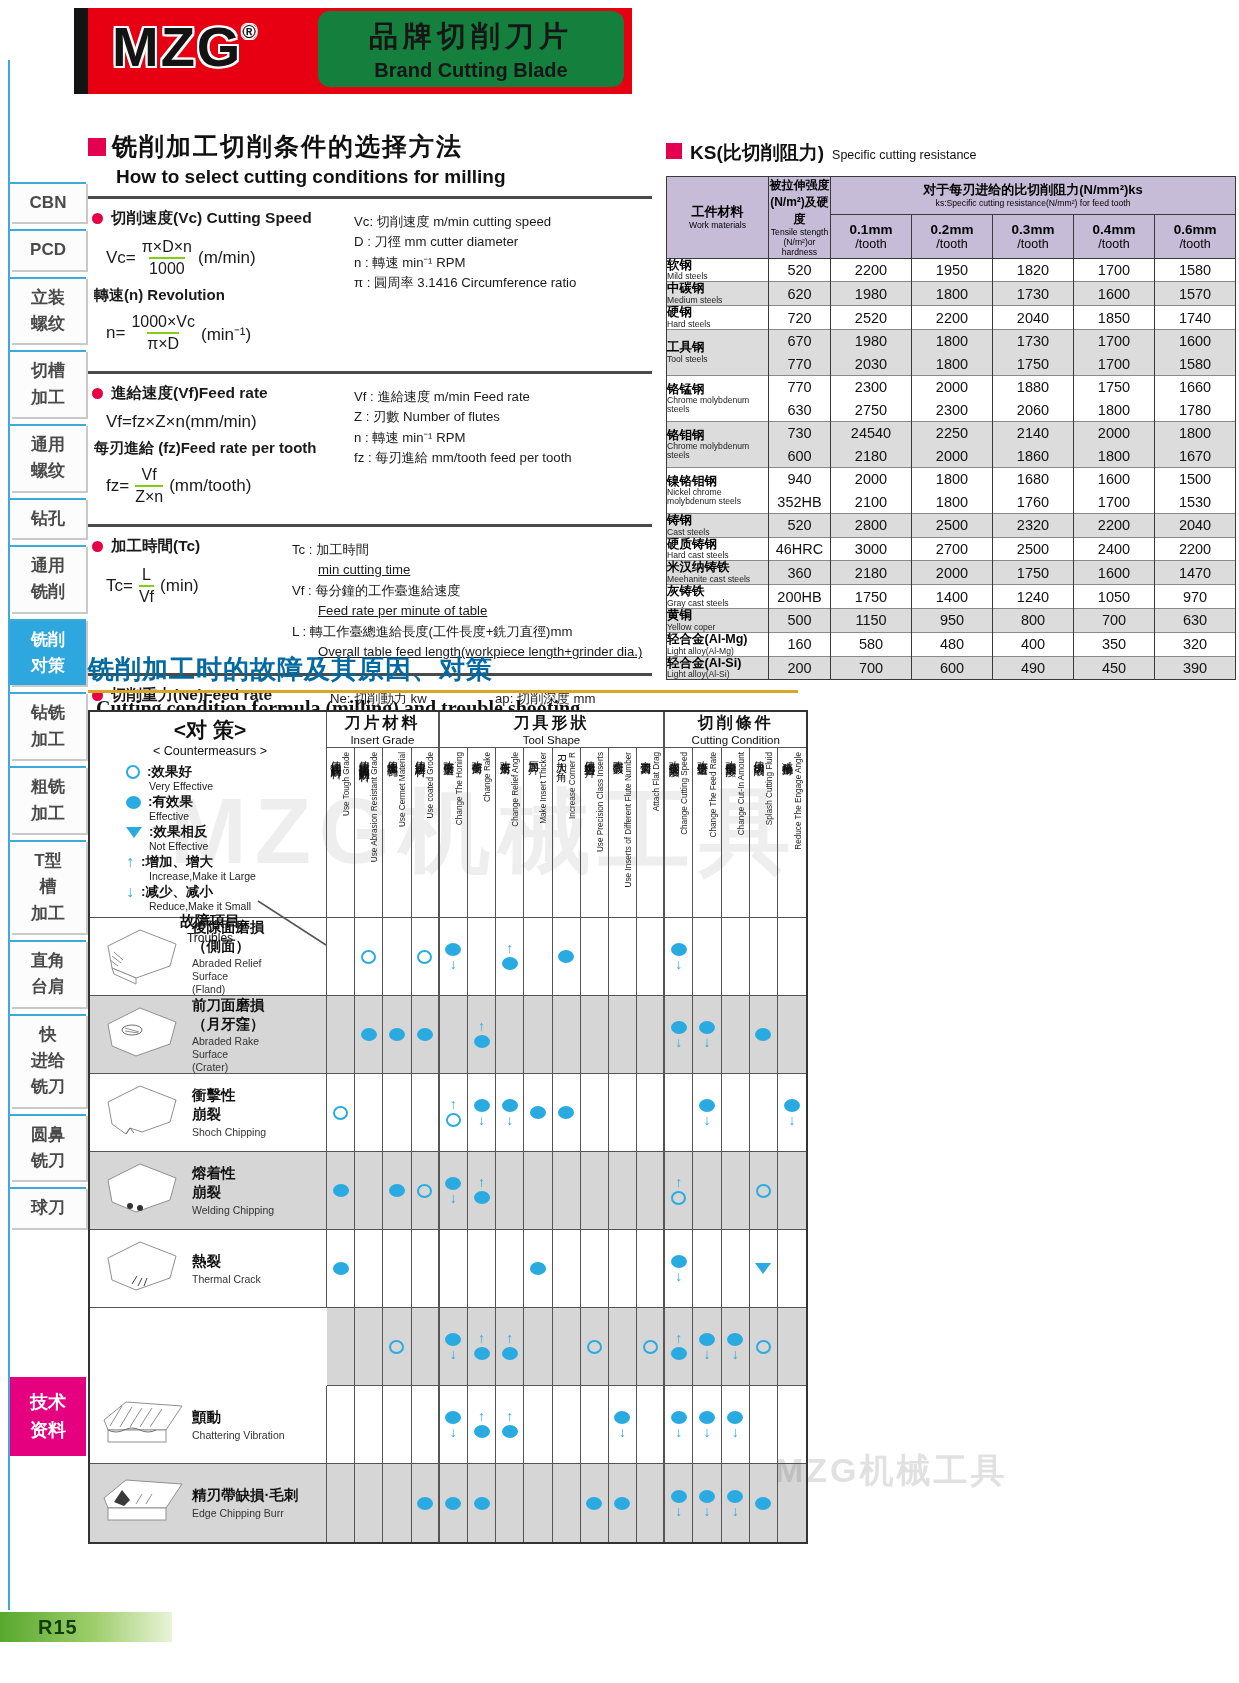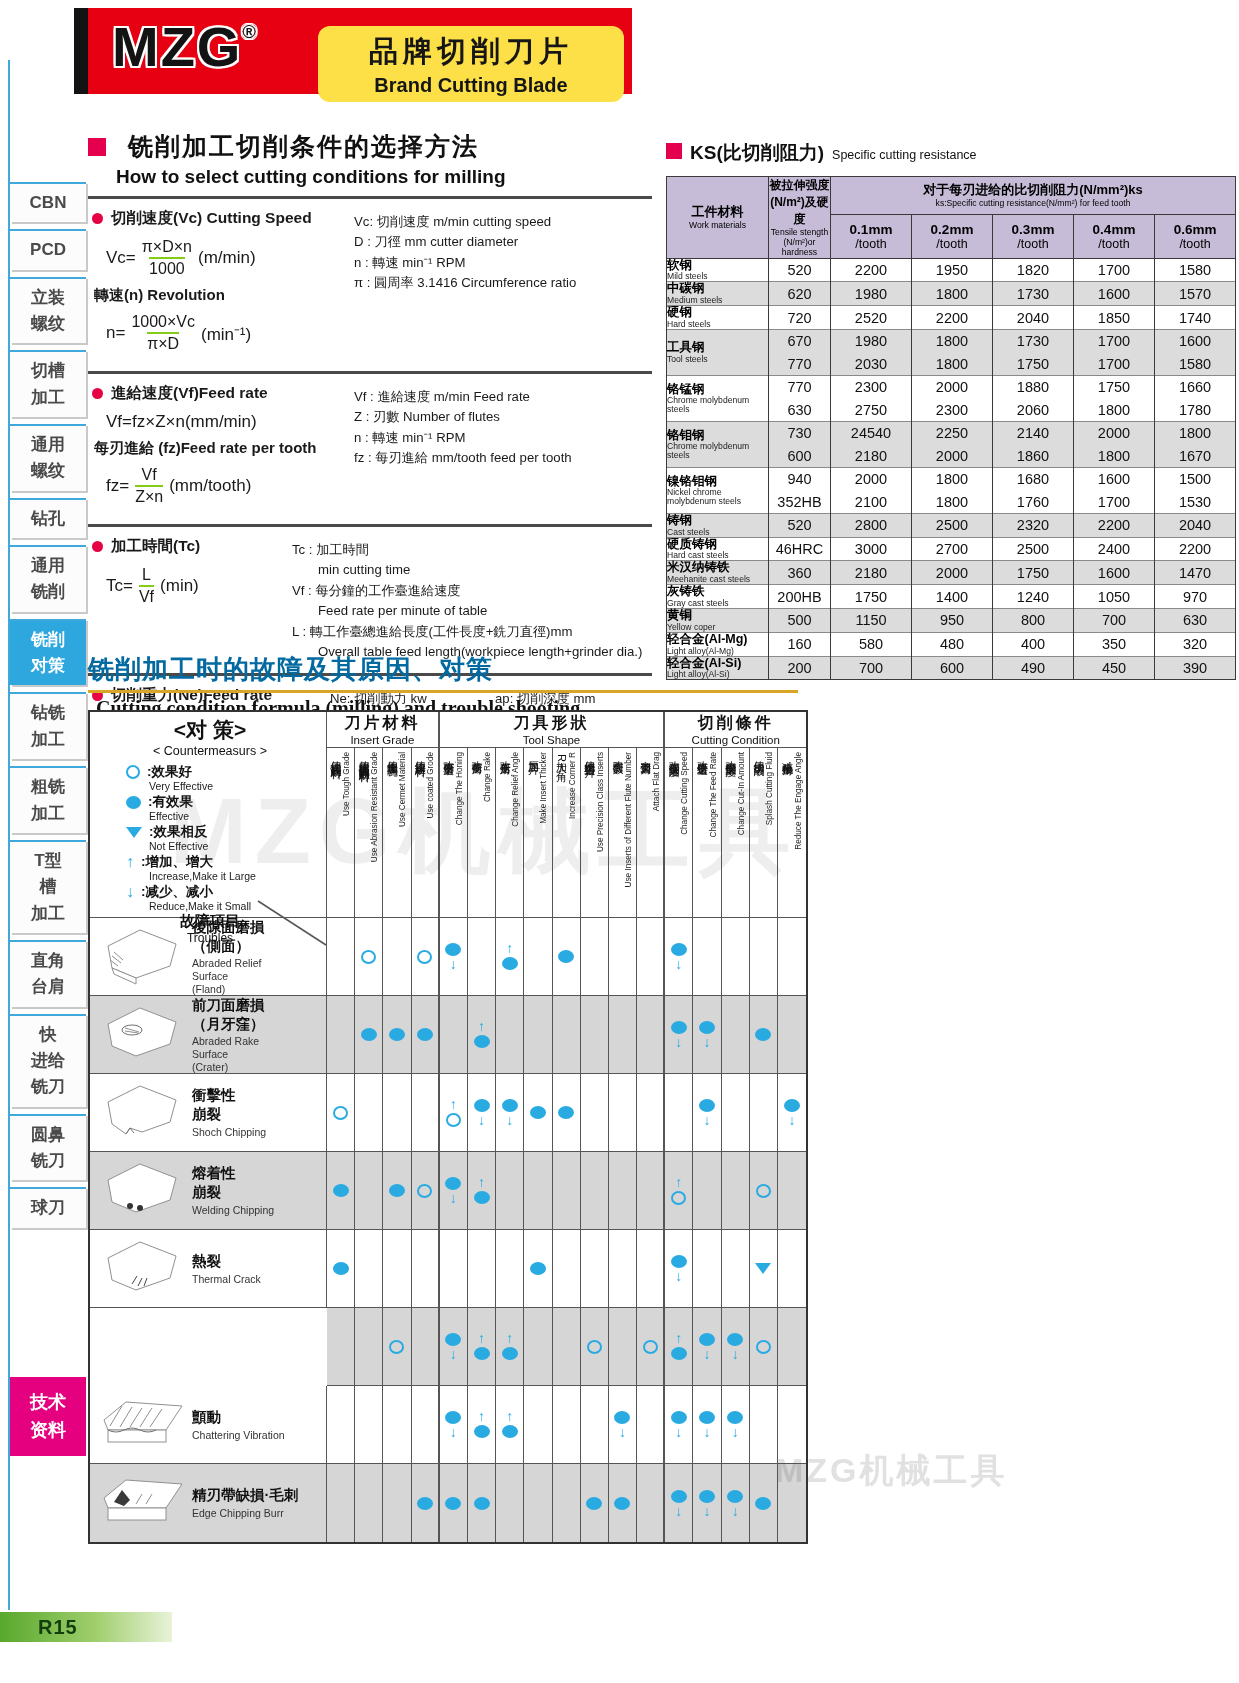--- a/index.html
+++ b/index.html
@@ -8,36 +8,36 @@
 
   
   .spine { position:absolute; left:8px; top:60px; width:2px; height:1550px; background:#3fa9dc; }
 
   
   .banner { position:absolute; left:74px; top:8px; width:558px; height:86px; background:#e60012; }
   .banner-bar { position:absolute; left:0; top:0; width:14px; height:86px; background:#131313; }
   .logo { position:absolute; left:38px; top:6px; font-size:56px; font-weight:bold; color:#131313; letter-spacing:2px;
           text-shadow:-2px -2px 0 #fff, 2px -2px 0 #fff, -2px 2px 0 #fff, 2px 2px 0 #fff, 0 2px 0 #fff, 2px 0 0 #fff, 0 -2px 0 #fff, -2px 0 0 #fff; }
   .logo sup { font-size:18px; vertical-align:28px; }
-  .yellow-box { position:absolute; right:8px; top:18px; width:306px; height:76px; background:#fde047; border-radius:12px;
+  .yellow-box { position:absolute; right:8px; top:3px; width:306px; height:76px; background:#15803d; border-radius:12px;
                 display:flex; flex-direction:column; align-items:center; justify-content:center; }
   .yb-cn { font-size:29px; font-weight:bold; color:#161616; letter-spacing:5px; }
   .yb-en { font-size:20px; font-weight:bold; color:#161616; margin-top:2px; }
 
   
   .sidebar { position:absolute; left:10px; top:182px; width:76px; display:flex; flex-direction:column; }
   .side-item { border-top:2px solid #3fa9dc; background:#fcfcfc; box-shadow:2px 2px 0 #c9c9c9; color:#4a4a4a;
                font-size:17px; font-weight:bold; text-align:center; white-space:pre-line; line-height:1.55;
                padding:6px 2px; margin-bottom:7px; cursor:pointer; }
   .side-item.active { background:#2ea7df; color:#fff; }
   .side-item.tech { margin-top:142px; background:#e4007f; color:#fff; border-top:none; box-shadow:none; font-size:18px; padding:12px 2px; }
 
   
   .sec1-title { position:absolute; left:88px; top:130px; width:570px; }
-  .t-row { display:flex; align-items:center; gap:22px; }
+  .t-row { display:flex; align-items:center; gap:6px; }
   .sq { width:18px; height:18px; background:#e5004f; flex:0 0 auto; }
   .sec1-cn { font-size:25px; font-weight:bold; color:#111; letter-spacing:2px; }
   .sec1-en { font-size:19px; font-weight:bold; color:#111; margin:3px 0 0 28px; }
 
   
   .formulas { position:absolute; left:88px; top:196px; width:564px; border-top:3px solid #4a4a4a; }
   .f-block { display:flex; padding:9px 0 10px 4px; }
   .f-block + .f-block { border-top:3px solid #4a4a4a; }
   .f-left { flex:0 0 262px; }
   .f-left.narrow { flex:0 0 200px; }
@@ -45,21 +45,21 @@
   .f-right { flex:1; padding-top:4px; }
   .f-right.cols { display:flex; gap:8px; }
   .f-right.cols > div { flex:1; }
   .f-title { display:flex; align-items:center; gap:8px; font-size:15.5px; font-weight:bold; color:#1a1a1a; margin-bottom:8px; }
   .bullet { width:11px; height:11px; border-radius:50%; background:#e60044; flex:0 0 auto; }
   .f-line { font-size:17px; color:#1a1a1a; margin:7px 0 7px 14px; display:flex; align-items:center; gap:6px; }
   .f-line.plain { font-size:15px; margin-left:2px; font-weight:bold; }
   .frac { display:inline-flex; flex-direction:column; align-items:center; font-size:16px; line-height:1.25; }
   .frac .den { border-top:2px solid #84cc16; }
   .f-def { font-size:13.2px; color:#1a1a1a; line-height:1.55; }
-  .f-def.indent { padding-left:26px; }
+  .f-def.indent { padding-left:26px;text-decoration:underline; }
   .f-def.gap { margin-top:8px; }
 
   
   .ks-panel { position:absolute; left:666px; top:140px; width:569px; }
   .ks-title-row { display:flex; align-items:baseline; gap:8px; margin-bottom:10px; }
   .ks-cn { font-size:19px; font-weight:bold; color:#111; }
   .ks-en { font-size:12.5px; color:#111;text-align:center; }
   table.ks { width:100%; border-collapse:collapse; table-layout:fixed; }
   table.ks th, table.ks td { border-left:1px solid #3a3a3a; border-right:1px solid #3a3a3a; padding:0; }
   table.ks th { background:#c6bcd8; font-weight:normal; border-bottom:1px solid #3a3a3a; }

